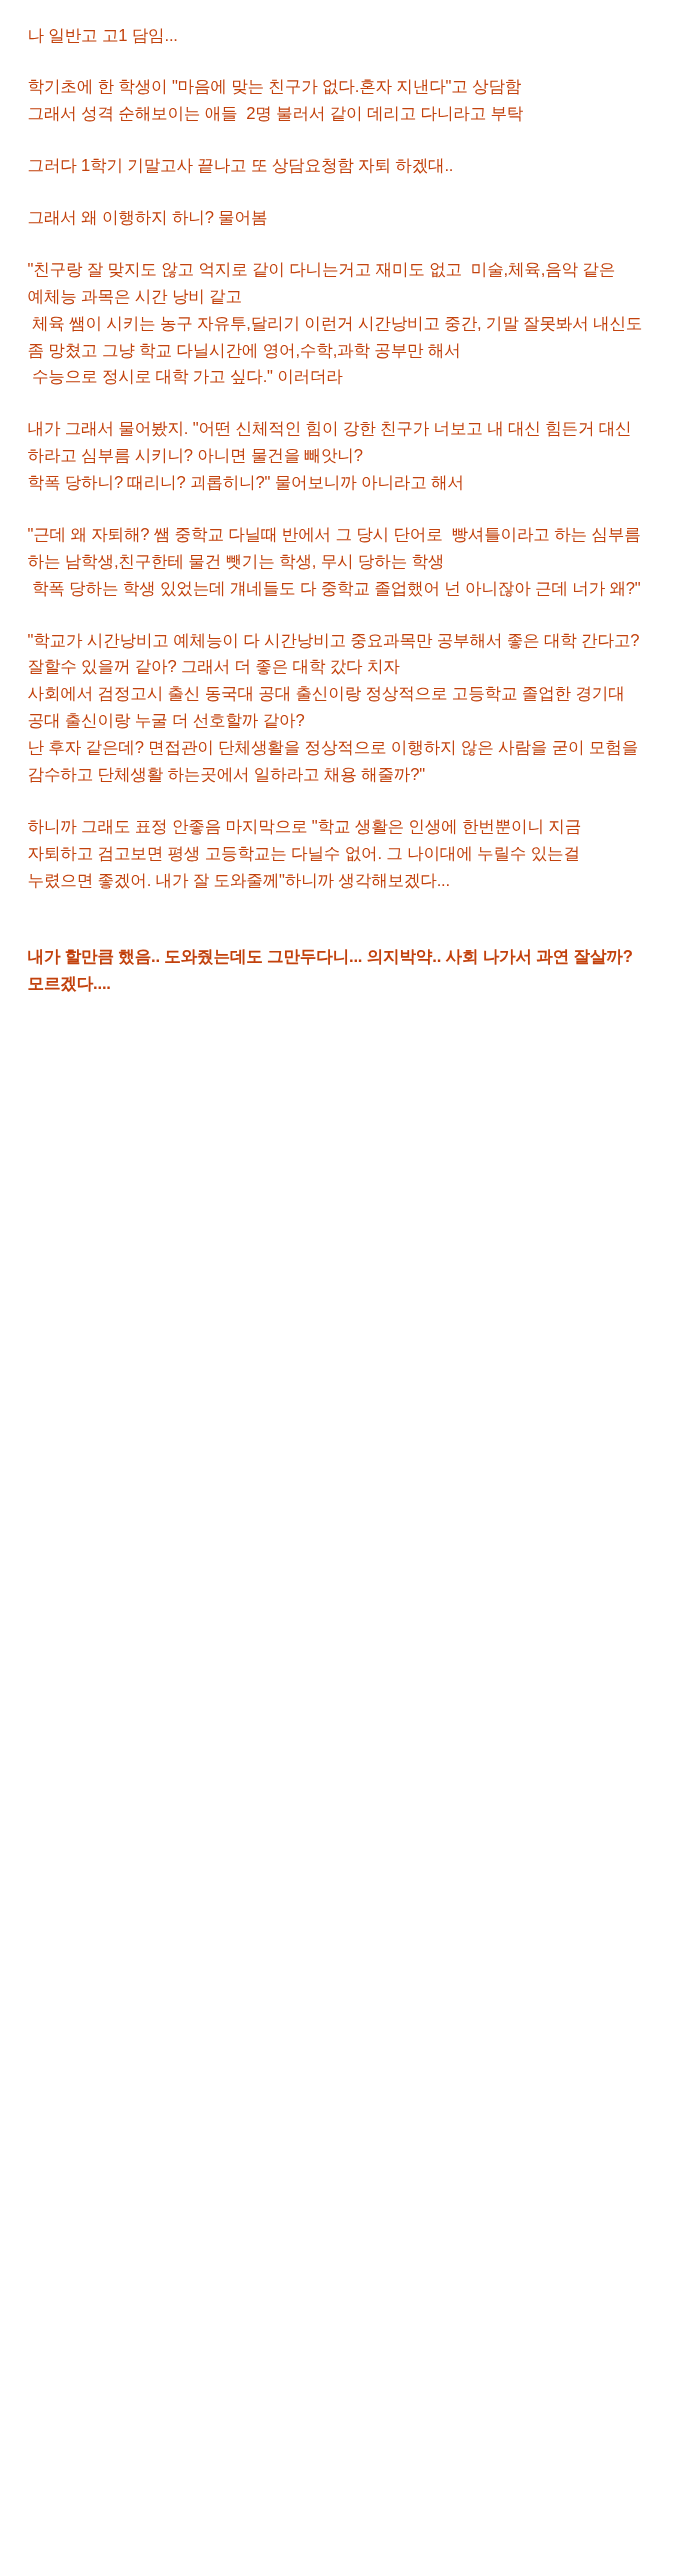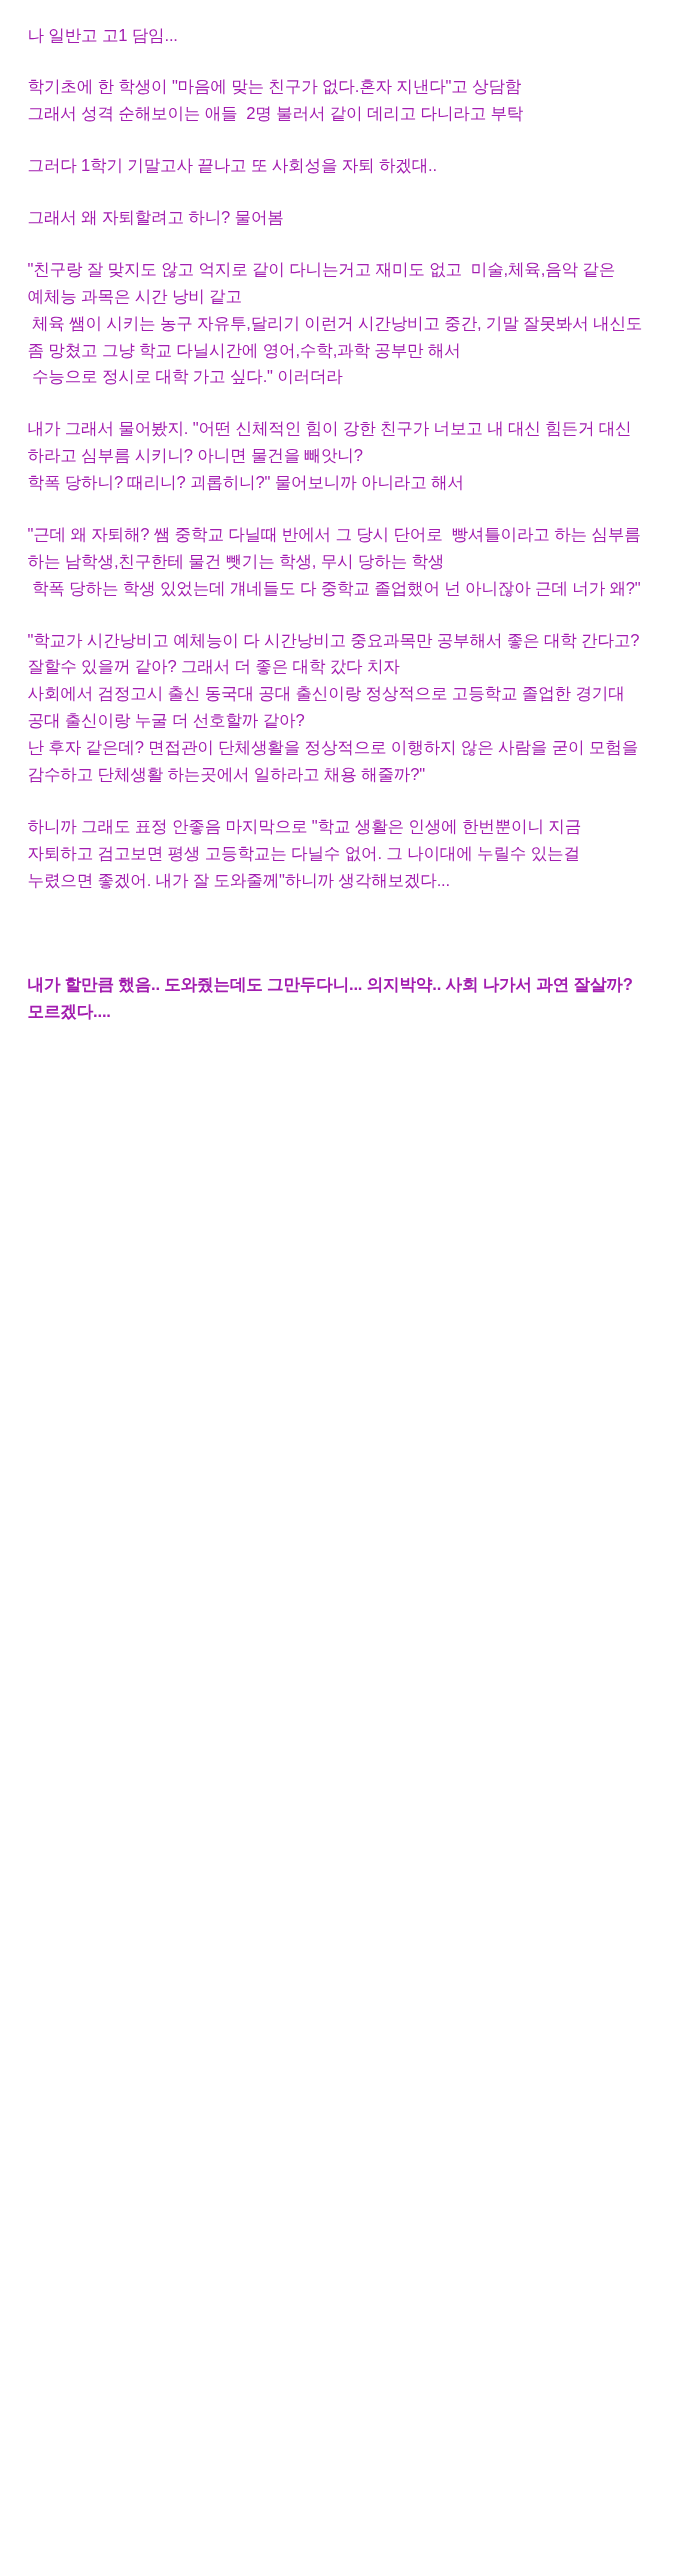--- a/index.html
+++ b/index.html
@@ -12,48 +12,48 @@
     font-family: "Liberation Sans", sans-serif;
   }
   .page {
     width: 675px;
     min-height: 2576px;
     background: #ffffff;
     box-sizing: border-box;
     padding: 22.6px 27.5px 32px 27.5px;
   }
   .post-body {
-    color: #a21caf;
+    color: #c2410c;
     font-size: 16.6px;
     line-height: 1.62;
     letter-spacing: -0.2px;
     word-break: keep-all;
   }
   .para {
     margin: 0 0 25px 0;
     white-space: pre-wrap;
   }
   .para.big-gap {
-    margin-bottom: 78px;
+    margin-bottom: 50px;
   }
   .para:last-child {
     margin-bottom: 0;
     font-weight: bold;
   }
 </style>
 </head>
 <body>
 
 <div class="page">
   <article class="post-body">
     <p class="para">나 일반고 고1 담임...</p>
     <p class="para">학기초에 한 학생이 "마음에 맞는 친구가 없다.혼자 지낸다"고 상담함
 그래서 성격 순해보이는 애들  2명 불러서 같이 데리고 다니라고 부탁</p>
-    <p class="para">그러다 1학기 기말고사 끝나고 또 사회성을 자퇴 하겠대..</p>
-    <p class="para">그래서 왜 자퇴할려고 하니? 물어봄</p>
+    <p class="para">그러다 1학기 기말고사 끝나고 또 상담요청함 자퇴 하겠대..</p>
+    <p class="para">그래서 왜 이행하지 하니? 물어봄</p>
     <p class="para">"친구랑 잘 맞지도 않고 억지로 같이 다니는거고 재미도 없고  미술,체육,음악 같은 예체능 과목은 시간 낭비 같고
  체육 쌤이 시키는 농구 자유투,달리기 이런거 시간낭비고 중간, 기말 잘못봐서 내신도 좀 망쳤고 그냥 학교 다닐시간에 영어,수학,과학 공부만 해서
  수능으로 정시로 대학 가고 싶다." 이러더라</p>
     <p class="para">내가 그래서 물어봤지. "어떤 신체적인 힘이 강한 친구가 너보고 내 대신 힘든거 대신 하라고 심부름 시키니? 아니면 물건을 빼앗니?
 학폭 당하니? 때리니? 괴롭히니?" 물어보니까 아니라고 해서</p>
     <p class="para">"근데 왜 자퇴해? 쌤 중학교 다닐때 반에서 그 당시 단어로  빵셔틀이라고 하는 심부름 하는 남학생,친구한테 물건 뺏기는 학생, 무시 당하는 학생
  학폭 당하는 학생 있었는데 걔네들도 다 중학교 졸업했어 넌 아니잖아 근데 너가 왜?"</p>
     <p class="para">"학교가 시간낭비고 예체능이 다 시간낭비고 중요과목만 공부해서 좋은 대학 간다고? 잘할수 있을꺼 같아? 그래서 더 좋은 대학 갔다 치자
 사회에서 검정고시 출신 동국대 공대 출신이랑 정상적으로 고등학교 졸업한 경기대 공대 출신이랑 누굴 더 선호할까 같아?
 난 후자 같은데? 면접관이 단체생활을 정상적으로 이행하지 않은 사람을 굳이 모험을 감수하고 단체생활 하는곳에서 일하라고 채용 해줄까?"</p>

